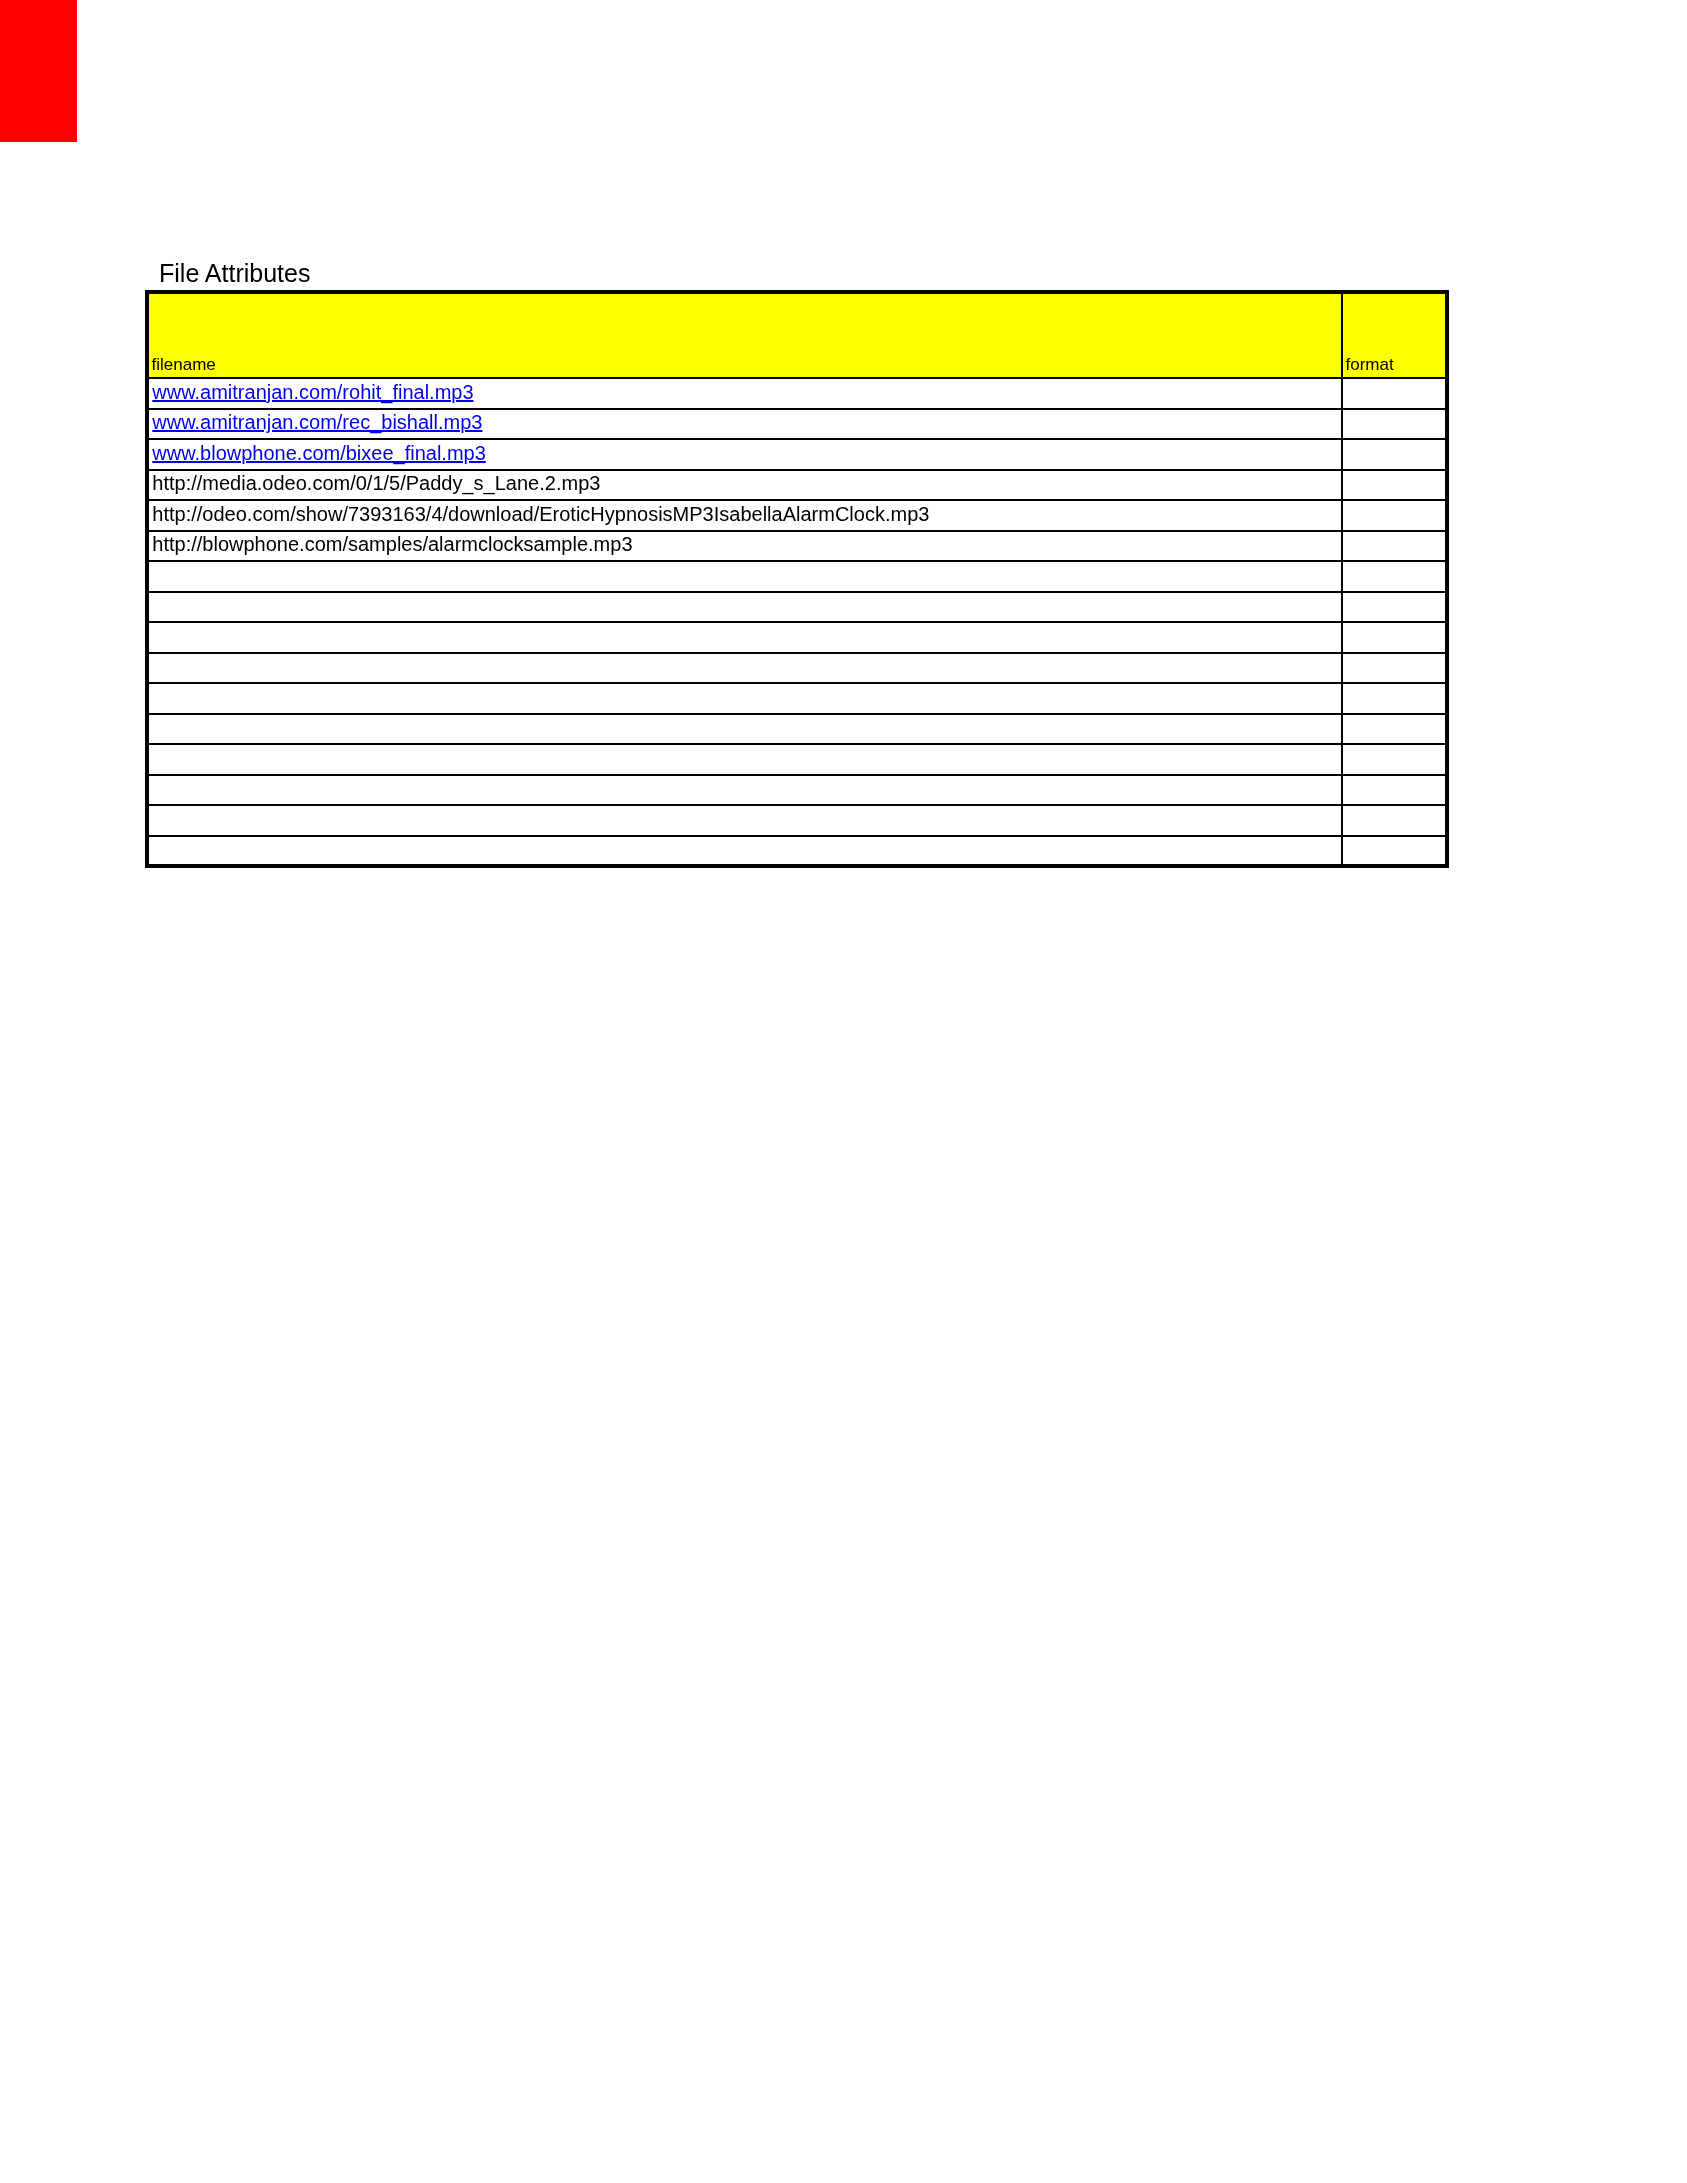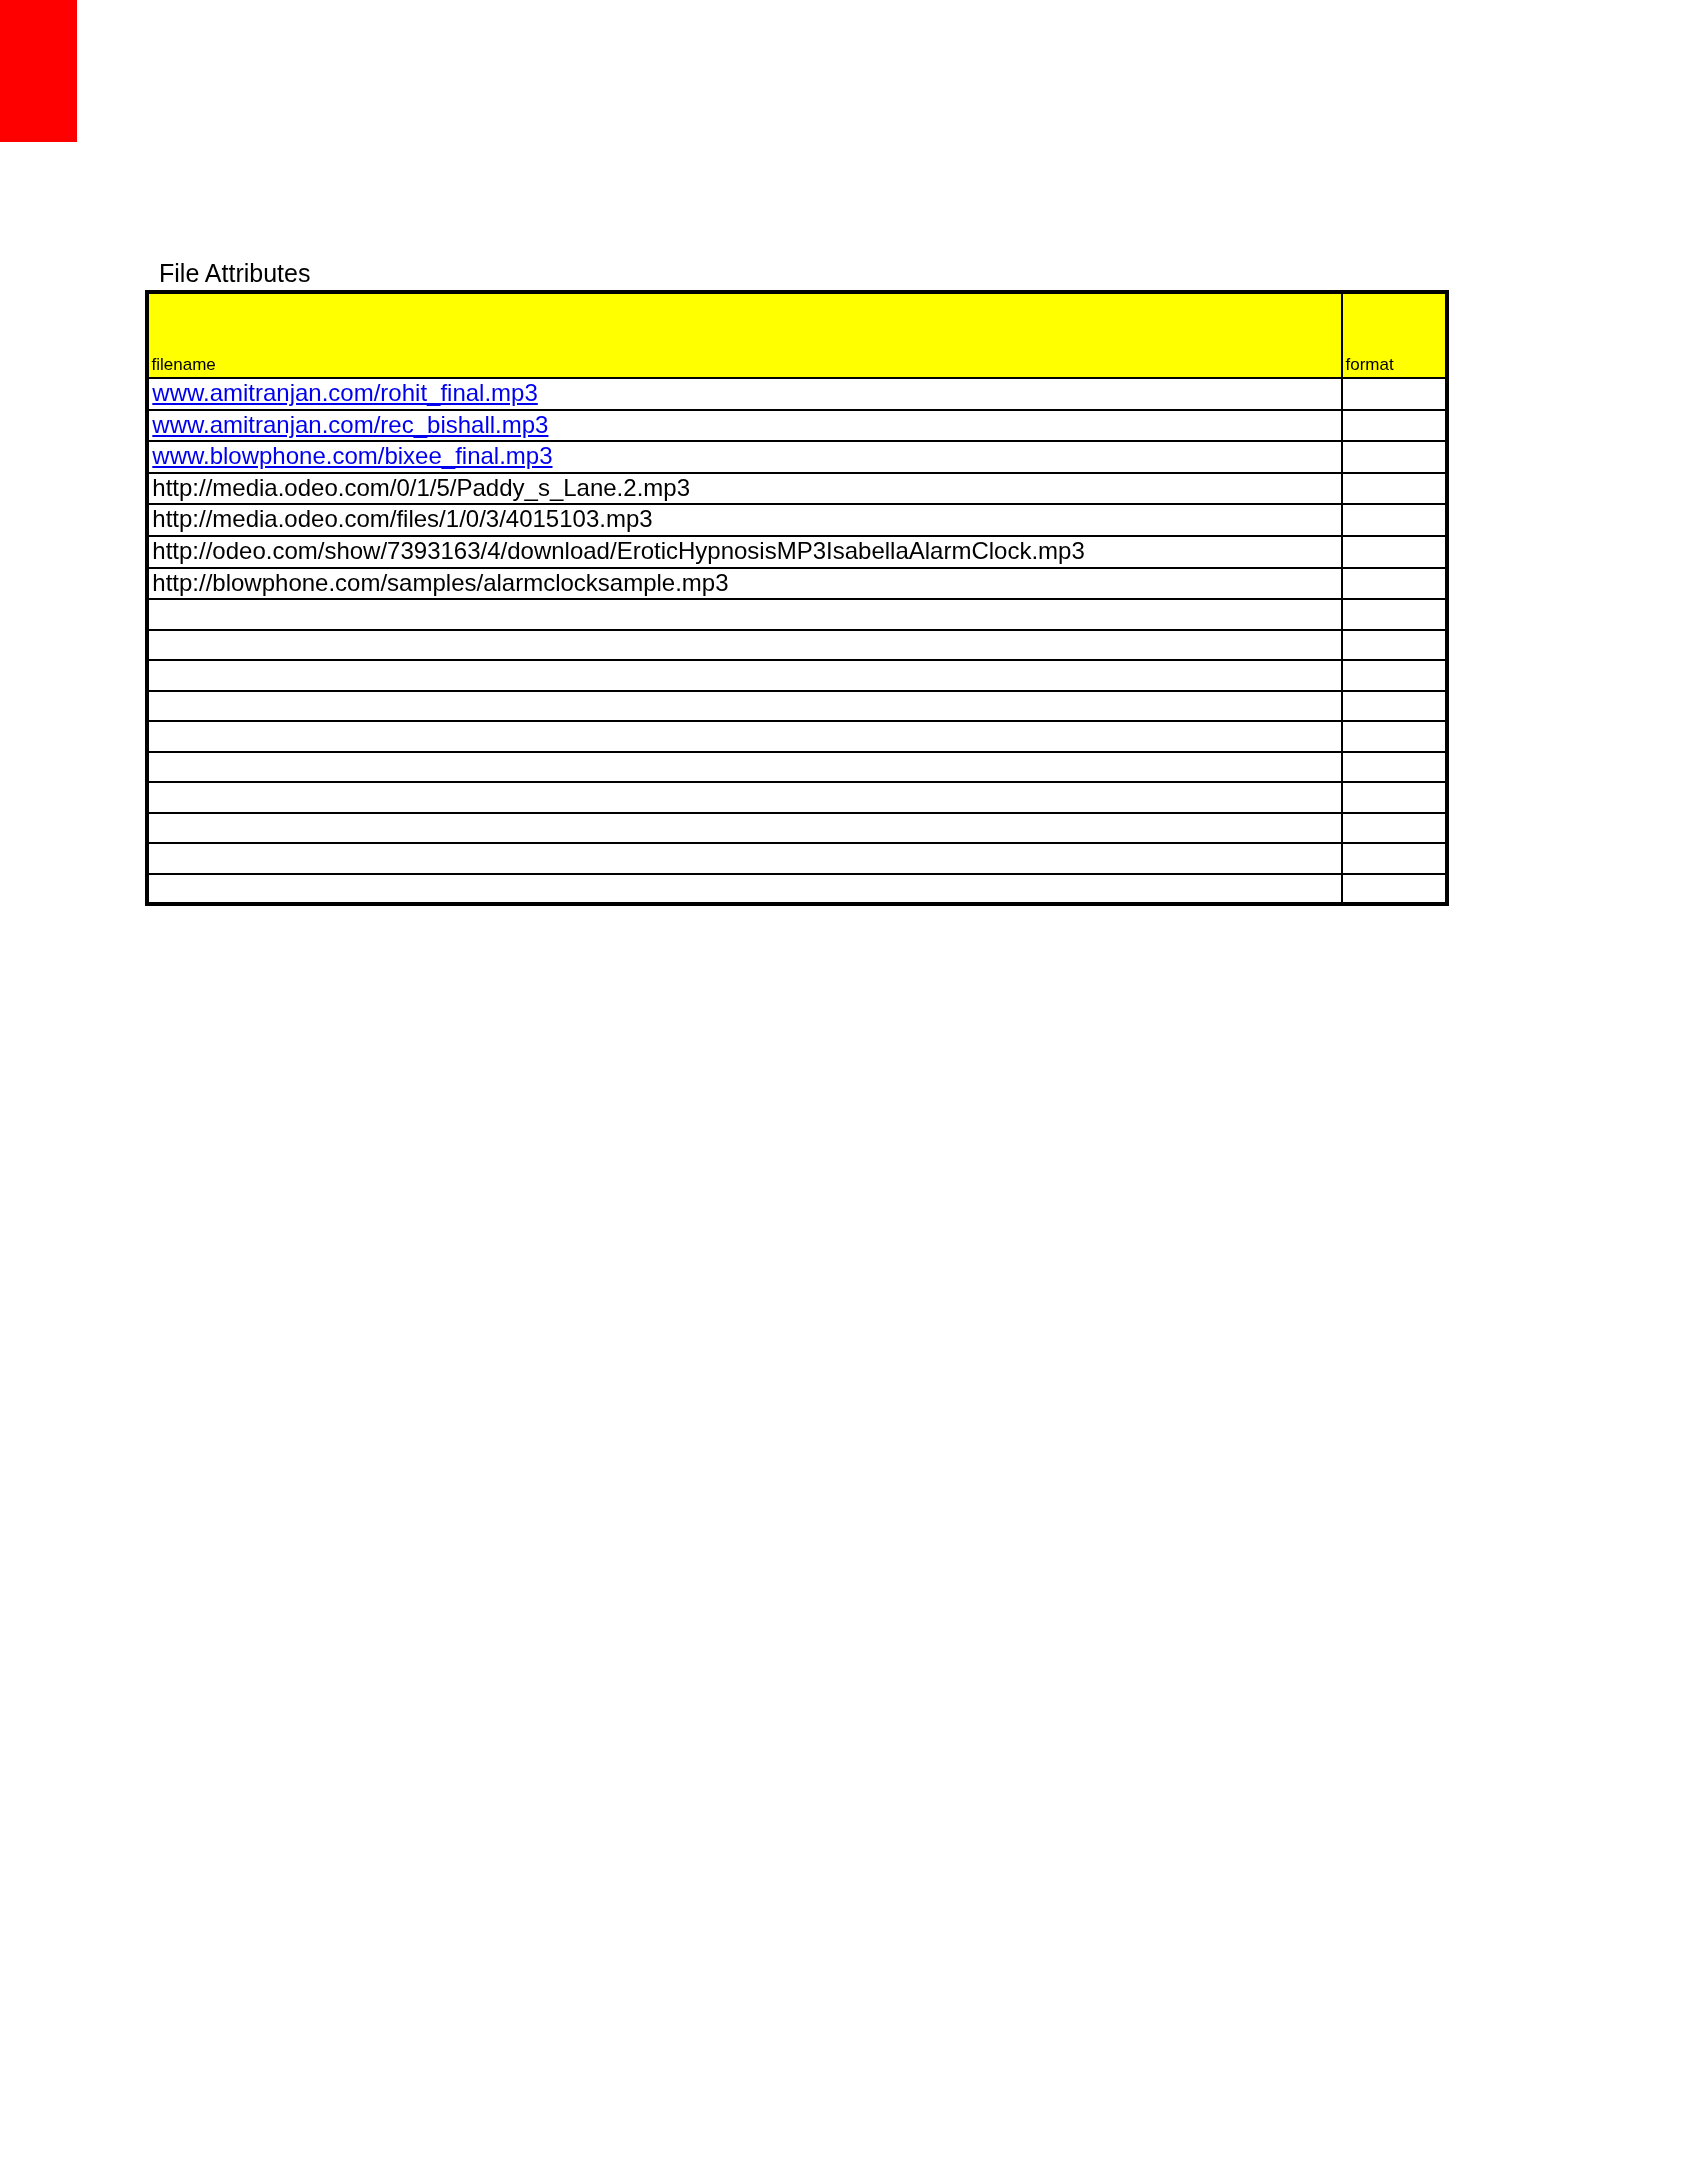--- a/index.html
+++ b/index.html
@@ -57,21 +57,21 @@
     background: var(--header-bg);
     height: 86px;
     vertical-align: bottom;
     text-align: left;
     font-weight: normal;
     font-size: 17px;
     padding: 0 0 1.6px 2.5px;
   }
   table.grid td {
     height: 30.5px;
-    font-size: 24px;
+    font-size: 20px;
     vertical-align: middle;
     padding: 0 0 1.6px 3.3px;
     color: var(--text-color);
     margin-top: 8px;
   }
   table.grid td a.link {
     color: var(--link-color);
     text-decoration: underline;
     cursor: pointer;
   }
@@ -102,24 +102,20 @@
       <tr>
         <td><a class="link">www.amitranjan.com/rec_bishall.mp3</a></td>
         <td></td>
       </tr>
       <tr>
         <td><a class="link">www.blowphone.com/bixee_final.mp3</a></td>
         <td></td>
       </tr>
       <tr>
         <td>http://media.odeo.com/0/1/5/Paddy_s_Lane.2.mp3</td>
-        <td></td>
-      </tr>
-      <tr>
-        <td>http://media.odeo.com/files/1/0/3/4015103.mp3</td>
         <td></td>
       </tr>
       <tr>
         <td>http://odeo.com/show/7393163/4/download/EroticHypnosisMP3IsabellaAlarmClock.mp3</td>
         <td></td>
       </tr>
       <tr>
         <td>http://blowphone.com/samples/alarmclocksample.mp3</td>
         <td></td>
       </tr>

